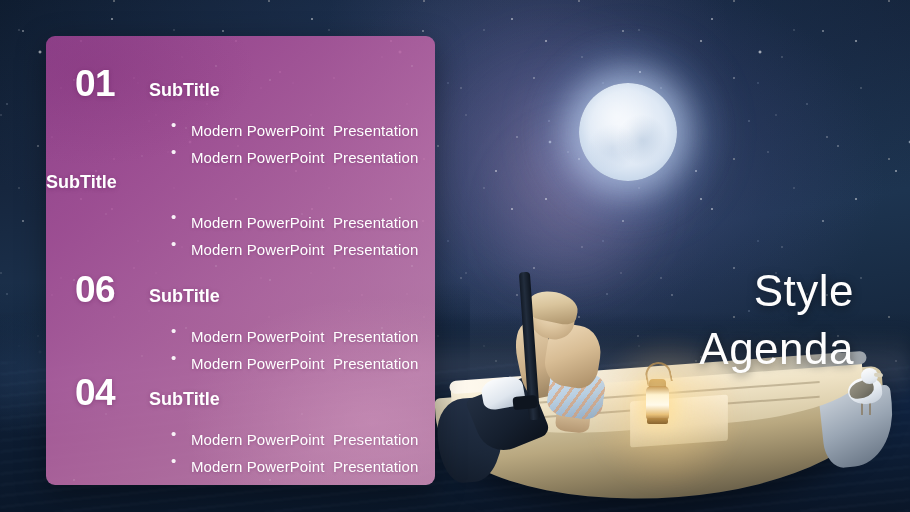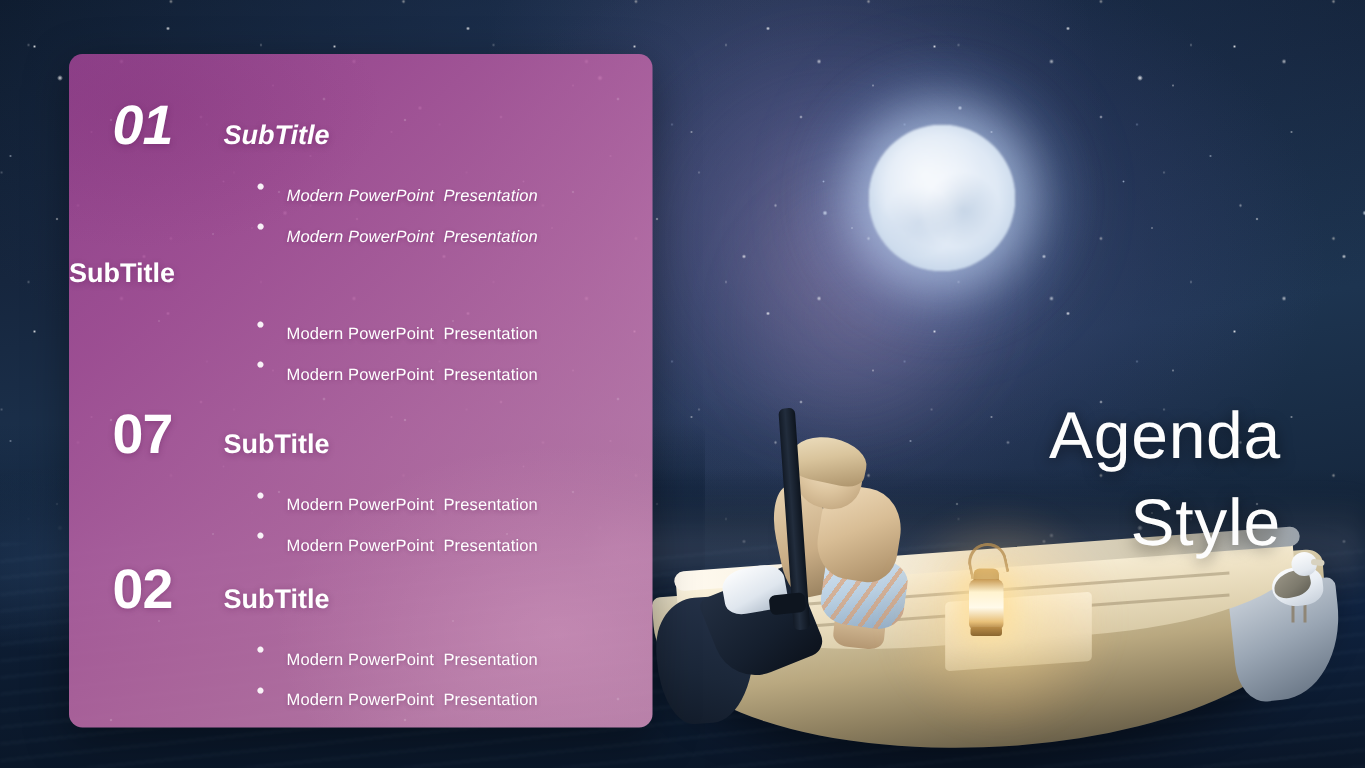--- a/index.html
+++ b/index.html
@@ -456,21 +456,21 @@
   .bullet-dot {
     width:20px;
     margin-left:125px;
     color:rgba(255,255,255,.92);
     font-size:15px;
     line-height:14px;
     text-align:left;
   }
   .bullet-text {
     color:#ffffff;
-    font-size:11px;
+    font-size:15px;
     line-height:16px;
     letter-spacing:.1px;
     white-space:pre;
     text-shadow:0 1px 3px rgba(90,20,80,.30);
     margin-top:12px;
   }
 </style>
 </head>
 <body>
 
@@ -522,30 +522,30 @@
 
     <div class="gull-leg" style="left:861px;"></div>
     <div class="gull-leg" style="left:869px;"></div>
     <div class="gull-body"></div>
     <div class="gull-wing"></div>
     <div class="gull-head"></div>
     <div class="gull-beak"></div>
   </div>
 
   <div class="agenda-title">
+    <span>Style</span>
     <span>Agenda</span>
-    <span>Style</span>
   </div>
 
   <div class="card">
     <div class="card-stars"></div>
     <div class="card-sheen"></div>
     <div class="card-inner">
 
-      <div class="agenda-row" style="top:28px;font-style:italic;">
+      <div class="agenda-row" style="top:28px;">
         <div class="row-head">
           <div class="row-num">01</div>
           <div class="row-title">SubTitle</div>
         </div>
         <div class="bullets">
           <div class="bullet-line">
             <div class="bullet-dot">•</div>
             <div class="bullet-text">Modern PowerPoint  Presentation</div>
           </div>
           <div class="bullet-line">
@@ -566,38 +566,38 @@
           </div>
           <div class="bullet-line">
             <div class="bullet-dot">•</div>
             <div class="bullet-text">Modern PowerPoint  Presentation</div>
           </div>
         </div>
       </div>
 
       <div class="agenda-row" style="top:234px;">
         <div class="row-head">
-          <div class="row-num">07</div>
+          <div class="row-num">06</div>
           <div class="row-title">SubTitle</div>
         </div>
         <div class="bullets">
           <div class="bullet-line">
             <div class="bullet-dot">•</div>
             <div class="bullet-text">Modern PowerPoint  Presentation</div>
           </div>
           <div class="bullet-line">
             <div class="bullet-dot">•</div>
             <div class="bullet-text">Modern PowerPoint  Presentation</div>
           </div>
         </div>
       </div>
 
       <div class="agenda-row" style="top:337px;">
         <div class="row-head">
-          <div class="row-num">02</div>
+          <div class="row-num">04</div>
           <div class="row-title">SubTitle</div>
         </div>
         <div class="bullets">
           <div class="bullet-line">
             <div class="bullet-dot">•</div>
             <div class="bullet-text">Modern PowerPoint  Presentation</div>
           </div>
           <div class="bullet-line">
             <div class="bullet-dot">•</div>
             <div class="bullet-text">Modern PowerPoint  Presentation</div>

